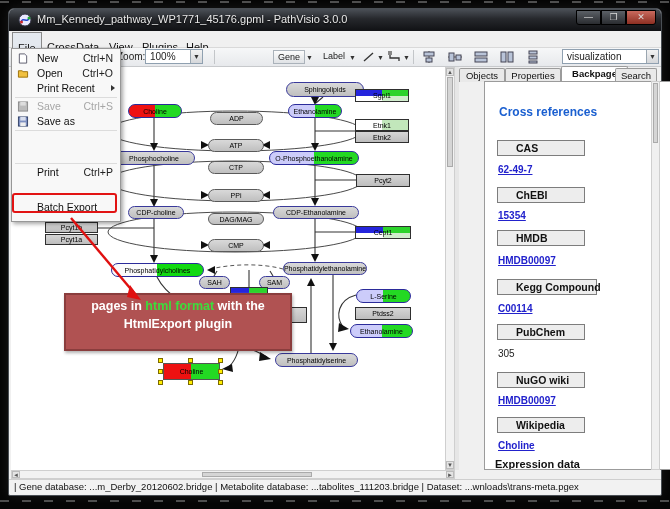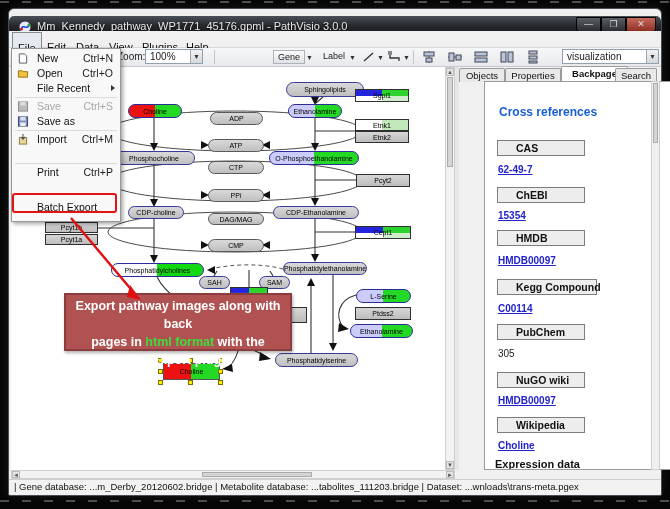--- a/index.html
+++ b/index.html
@@ -2,21 +2,21 @@
 <html><head>
 <meta charset="utf-8">
 <style>
   html,body{margin:0;padding:0;background:#000;}
   *{box-sizing:border-box;font-family:"Liberation Sans",sans-serif;}
   #stage{position:relative;width:670px;height:509px;background:#050505;overflow:hidden;}
   .abs{position:absolute;}
   
   #win{position:absolute;left:8px;top:8px;width:654px;height:488px;background:#f0f0f0;
        border:1px solid #4a4f55;border-radius:6px 6px 2px 2px;box-shadow:0 0 12px rgba(255,255,255,.08);}
-  #titlebar{position:absolute;left:0;top:7px;width:100%;height:22px;border-radius:5px 5px 0 0;
+  #titlebar{position:absolute;left:0;top:0;width:100%;height:22px;border-radius:5px 5px 0 0;
        background:linear-gradient(#4b5057,#26282c 45%,#101114);color:#e9e9e9;font-size:11px;padding-left:13px;}
   #titlebar .title{position:absolute;left:28px;top:4px;white-space:nowrap;text-shadow:0 1px 2px #000;}
   .winbtn{position:absolute;top:1px;height:15px;border:1px solid #000;background:linear-gradient(#5b6066,#2a2c30);
        color:#ddd;font-size:9px;line-height:13px;text-align:center;}
   #btn-min{right:60px;width:25px;border-radius:0 0 0 3px;}
   #btn-max{right:35px;width:25px;}
   #btn-close{right:5px;width:30px;background:linear-gradient(#c96a5e,#8d2f22);border-radius:0 0 3px 0;}
   #menubar{position:absolute;left:0;top:22px;width:100%;height:17px;background:#f0f0f0;border-bottom:1px solid #d9d9d9;font-size:11px;}
   .menu{position:absolute;top:1px;height:26px;line-height:15px;padding:8px 5px;color:#111;}
   .menu.open{border:1px solid #8a8a8a;background:#e4e9ef;}
@@ -101,21 +101,21 @@
           <circle cx="11" cy="5" r="1.5" fill="#22aa33"></circle>
       </svg>
       <span class="title">Mm_Kennedy_pathway_WP1771_45176.gpml - PathVisio 3.0.0</span>
       <div class="winbtn" id="btn-min">—</div>
       <div class="winbtn" id="btn-max">❐</div>
       <div class="winbtn" id="btn-close">✕</div>
     </div>
 
     <div id="menubar">
       <span class="menu open" style="left:3px">File</span>
-      <span class="menu" style="left:33px">Edit</span>
+      <span class="menu" style="left:33px">Cross</span>
       <span class="menu" style="left:62px">Data</span>
       <span class="menu" style="left:95px">View</span>
       <span class="menu" style="left:128px">Plugins</span>
       <span class="menu" style="left:172px">Help</span>
     </div>
 
     <div id="toolbar">
       <span class="abs" style="left:108px;top:3px">Zoom:</span>
       <div class="combo" style="left:136px;top:1px;width:58px">
         <span>100%</span>
@@ -268,21 +268,20 @@
       <div class="handle" style="left:177px;top:291px"></div>
       <div class="handle" style="left:207px;top:291px"></div>
       <div class="handle" style="left:147px;top:302px"></div>
       <div class="handle" style="left:207px;top:302px"></div>
       <div class="handle" style="left:147px;top:313px"></div>
       <div class="handle" style="left:177px;top:313px"></div>
       <div class="handle" style="left:207px;top:313px"></div>
     </div>
 
     <div id="callout">
-      <div><span>Export pathway images along with back</span></div>
       <div><span>pages in </span><span class="hl">html format</span><span> with the</span></div>
       <div><span>HtmlExport plugin</span></div>
     </div>
 
     <div id="vscroll">
       <div class="scrollarrow" style="left:0;top:0;width:8px;height:8px">▲</div>
       <div class="thumb" style="left:1px;top:9px;width:6px;height:90px"></div>
       <div class="scrollarrow" style="left:0;bottom:0;width:8px;height:8px">▼</div>
     </div>
     <div id="hscroll">
@@ -331,49 +330,41 @@
           <span class="sc">Ctrl+N</span>
       </div>
       <div class="mi" style="top:17px">
         <svg class="ic" viewBox="0 0 12 12">
             <path d="M1,3 h4 l1,1 h5 v6 h-10 z" fill="#f0c040" stroke="#996c00"></path>
           </svg>
         <span class="lab">Open</span>
           <span class="sc">Ctrl+O</span>
       </div>
       <div class="mi" style="top:32px">
-        <span class="lab">File Recent</span>
+        <span class="lab">Print Recent</span>
           <span class="subarrow"></span>
       </div>
       <div class="msep" style="top:48px"></div>
       <div class="mi disabled" style="top:50px">
         <svg class="ic" viewBox="0 0 12 12">
             <rect x="1" y="1" width="10" height="10" fill="#bbb" stroke="#888"></rect>
             <rect x="3" y="1" width="6" height="4" fill="#ddd"></rect>
           </svg>
         <span class="lab">Save</span>
           <span class="sc">Ctrl+S</span>
       </div>
       <div class="mi" style="top:65px">
         <svg class="ic" viewBox="0 0 12 12">
             <rect x="1" y="1" width="10" height="10" fill="#7d8fc0" stroke="#2f3f66"></rect>
             <rect x="3" y="1" width="6" height="4" fill="#d8deee"></rect>
             <rect x="3" y="7" width="6" height="4" fill="#eee"></rect>
           </svg>
         <span class="lab">Save as</span>
       </div>
       <div class="msep" style="top:81px"></div>
-      <div class="mi" style="top:83px">
-        <svg class="ic" viewBox="0 0 12 12">
-            <rect x="2" y="4" width="8" height="7" fill="#e8d49a" stroke="#8a7a3a"></rect>
-            <path d="M6,0 v5 M4,3 l2,3 2,-3" stroke="#335" fill="none"></path>
-          </svg>
-        <span class="lab">Import</span>
-          <span class="sc">Ctrl+M</span>
-      </div>
       <div class="msep" style="top:114px"></div>
       <div class="mi" style="top:116px">
         <span class="lab">Print</span>
           <span class="sc">Ctrl+P</span>
       </div>
       <div class="mi" style="top:151px">
         <span class="lab">Batch Export</span>
       </div>
     </div>
     <div id="redbox"></div>

